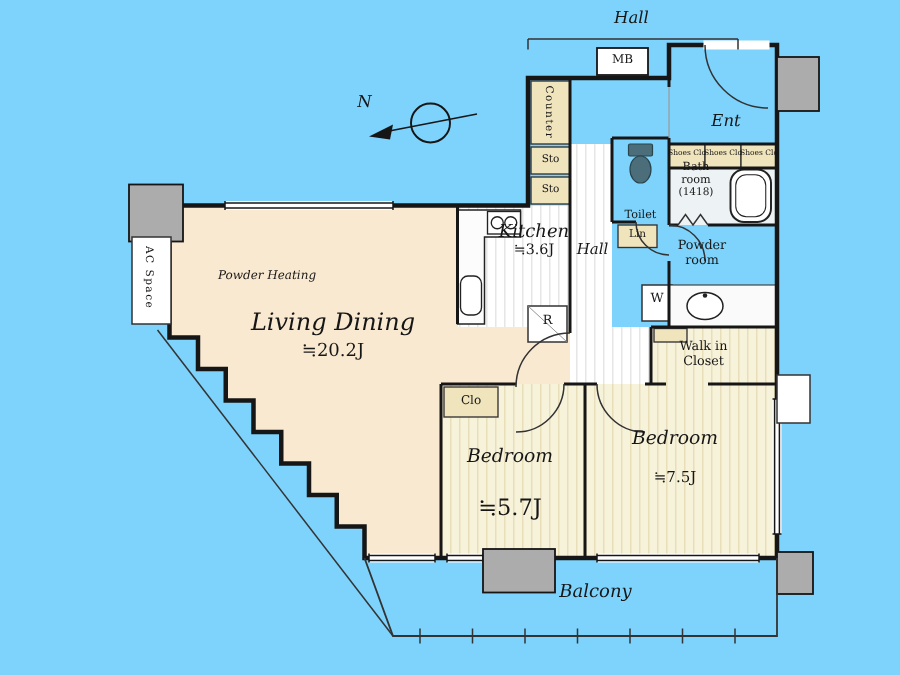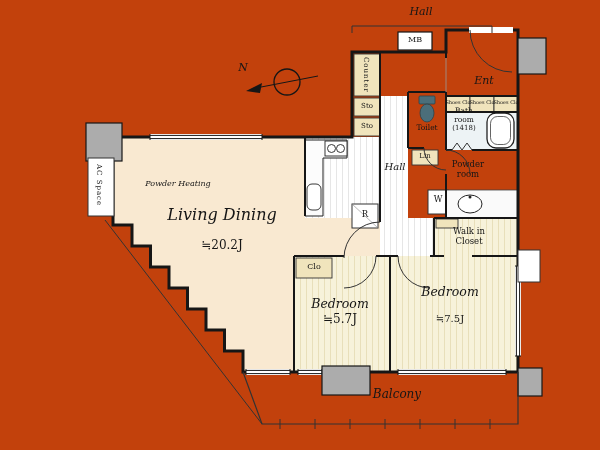--- a/index.html
+++ b/index.html
@@ -1,18 +1,18 @@
 <!DOCTYPE html>
 <html><head>
 <meta charset="utf-8">
 <title>Floor Plan</title>
 <style>
   *{margin:0;padding:0;box-sizing:border-box}
   body{background:#ffffff;font-family:"DejaVu Serif", serif;}
-  .plan{position:relative;width:600px;height:450px;background:#c2410c;overflow:hidden}
+  .plan{position:relative;width:600px;height:450px;background:#7dd3fc;overflow:hidden}
   .plan svg{position:absolute;left:0;top:0}
   .lbl{position:absolute;color:#161616;white-space:nowrap;transform:translateX(-50%);
        text-align:center;line-height:1.15;}
   .italic{font-style:italic}
   .stack span{display:block}
   .vert{writing-mode:vertical-rl;text-orientation:mixed;transform:none;letter-spacing:1px}
 </style>
 </head>
 <body>
 
@@ -168,21 +168,21 @@
 
 <div class="lbl italic" style="left:421px;top:6px;font-size:11px">Hall</div>
 <div class="lbl" style="left:415px;top:35px;font-size:8px">MB</div>
 <div class="lbl italic" style="left:484px;top:75px;font-size:11px">Ent</div>
 <div class="lbl vert" style="left:362px;top:57px;font-size:7px">Counter</div>
 <div class="lbl" style="left:367px;top:102px;font-size:7px">Sto</div>
 <div class="lbl" style="left:367px;top:122px;font-size:7px">Sto</div>
 <div class="lbl" style="left:458px;top:100px;font-size:5px">Shoes Clo</div>
 <div class="lbl" style="left:482px;top:100px;font-size:5px">Shoes Clo</div>
 <div class="lbl" style="left:506px;top:100px;font-size:5px">Shoes Clo</div>
-<div class="lbl" style="left:427px;top:124px;font-size:7.5px">Toilet</div>
+<div class="lbl" style="left:427px;top:139px;font-size:7.5px">Toilet</div>
 
 <div class="lbl stack" style="left:464px;top:107px;font-size:7.5px">
   <span>Bath</span>
   <span>room</span>
   <span style="font-size:7px">(1418)</span>
 </div>
 
 <div class="lbl" style="left:425px;top:152px;font-size:7px">Lin</div>
 <div class="lbl italic" style="left:395px;top:161px;font-size:10px">Hall</div>
 
@@ -191,34 +191,38 @@
   <span>room</span>
 </div>
 
 <div class="lbl" style="left:438px;top:195px;font-size:8.5px">W</div>
 
 <div class="lbl stack" style="left:469px;top:227px;font-size:8.5px">
   <span>Walk in</span>
   <span>Closet</span>
 </div>
 
+<div class="lbl stack" style="left:356px;top:148px">
+  <span class="italic" style="font-size:12px">Kitchen</span>
+  <span style="font-size:9.5px">≒3.6J</span>
+</div>
 
 <div class="lbl" style="left:365px;top:210px;font-size:8.5px">R</div>
 
 <div class="lbl stack" style="left:222px;top:206px">
   <span class="italic" style="font-size:16px">Living Dining</span>
-  <span style="font-size:12px;margin-top:15px">≒20.2J</span>
+  <span style="font-size:12px;margin-top:3px">≒20.2J</span>
 </div>
 
 <div class="lbl italic" style="left:178px;top:179px;font-size:8px">Powder Heating</div>
 <div class="lbl" style="left:314px;top:262px;font-size:8px">Clo</div>
 
 <div class="lbl stack" style="left:340px;top:297px">
   <span class="italic" style="font-size:12.5px">Bedroom</span>
-  <span style="font-size:12px;margin-top:2px">≒5.7J</span>
+  <span style="font-size:15px;margin-top:19px">≒5.7J</span>
 </div>
 
 <div class="lbl stack" style="left:450px;top:285px">
   <span class="italic" style="font-size:12.5px">Bedroom</span>
   <span style="font-size:10px;margin-top:14px">≒7.5J</span>
 </div>
 
 <div class="lbl italic" style="left:397px;top:388px;font-size:12px">Balcony</div>
 <div class="lbl vert" style="left:95px;top:164px;font-size:7px">AC Space</div>
 <div class="lbl italic" style="left:243px;top:62px;font-size:11px">N</div>

